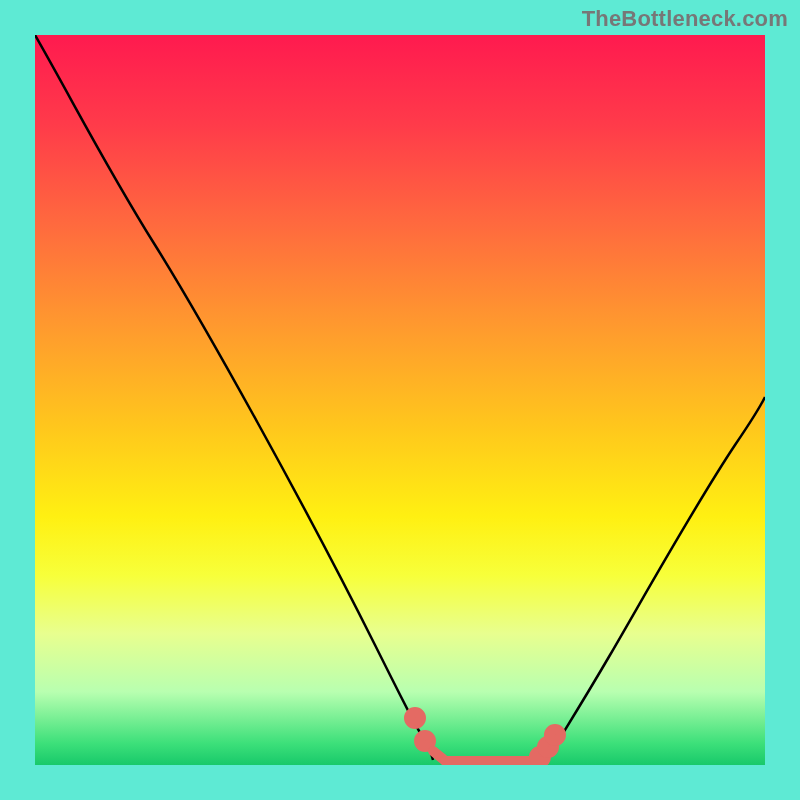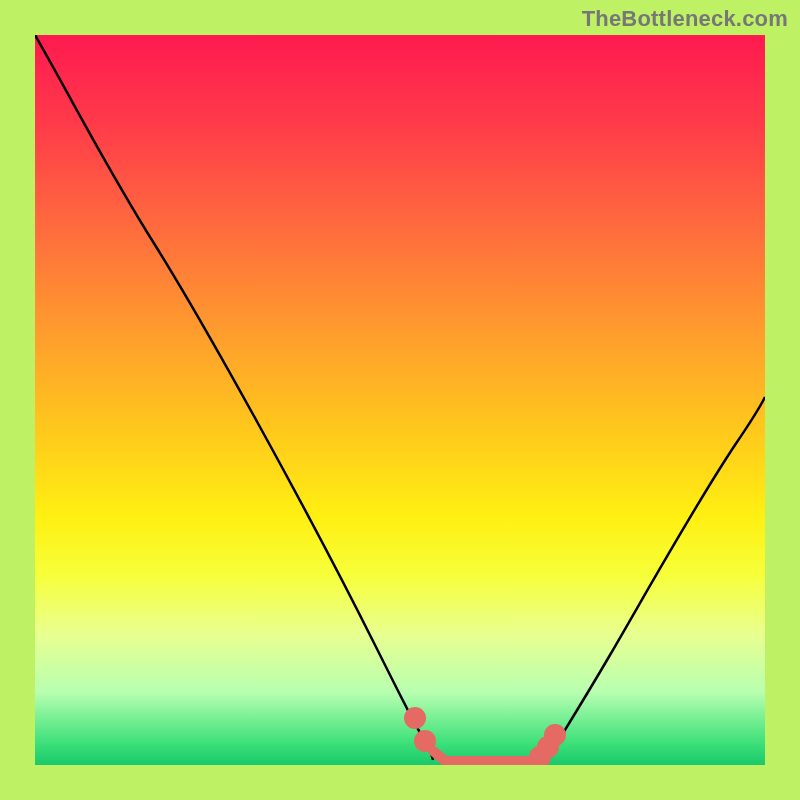--- a/index.html
+++ b/index.html
@@ -10,21 +10,21 @@
     background: #000;
     overflow: hidden;
     font-family: Arial, Helvetica, sans-serif;
   }
   .frame {
     position: absolute;
     top: 0;
     left: 0;
     width: 800px;
     height: 800px;
-    background: #bef264;
+    background: #5eead4;
   }
   .plot {
     position: absolute;
     top: 35px;
     left: 35px;
     width: 730px;
     height: 730px;
     background: linear-gradient(
       to bottom,
       #ff1a4f 0%,

